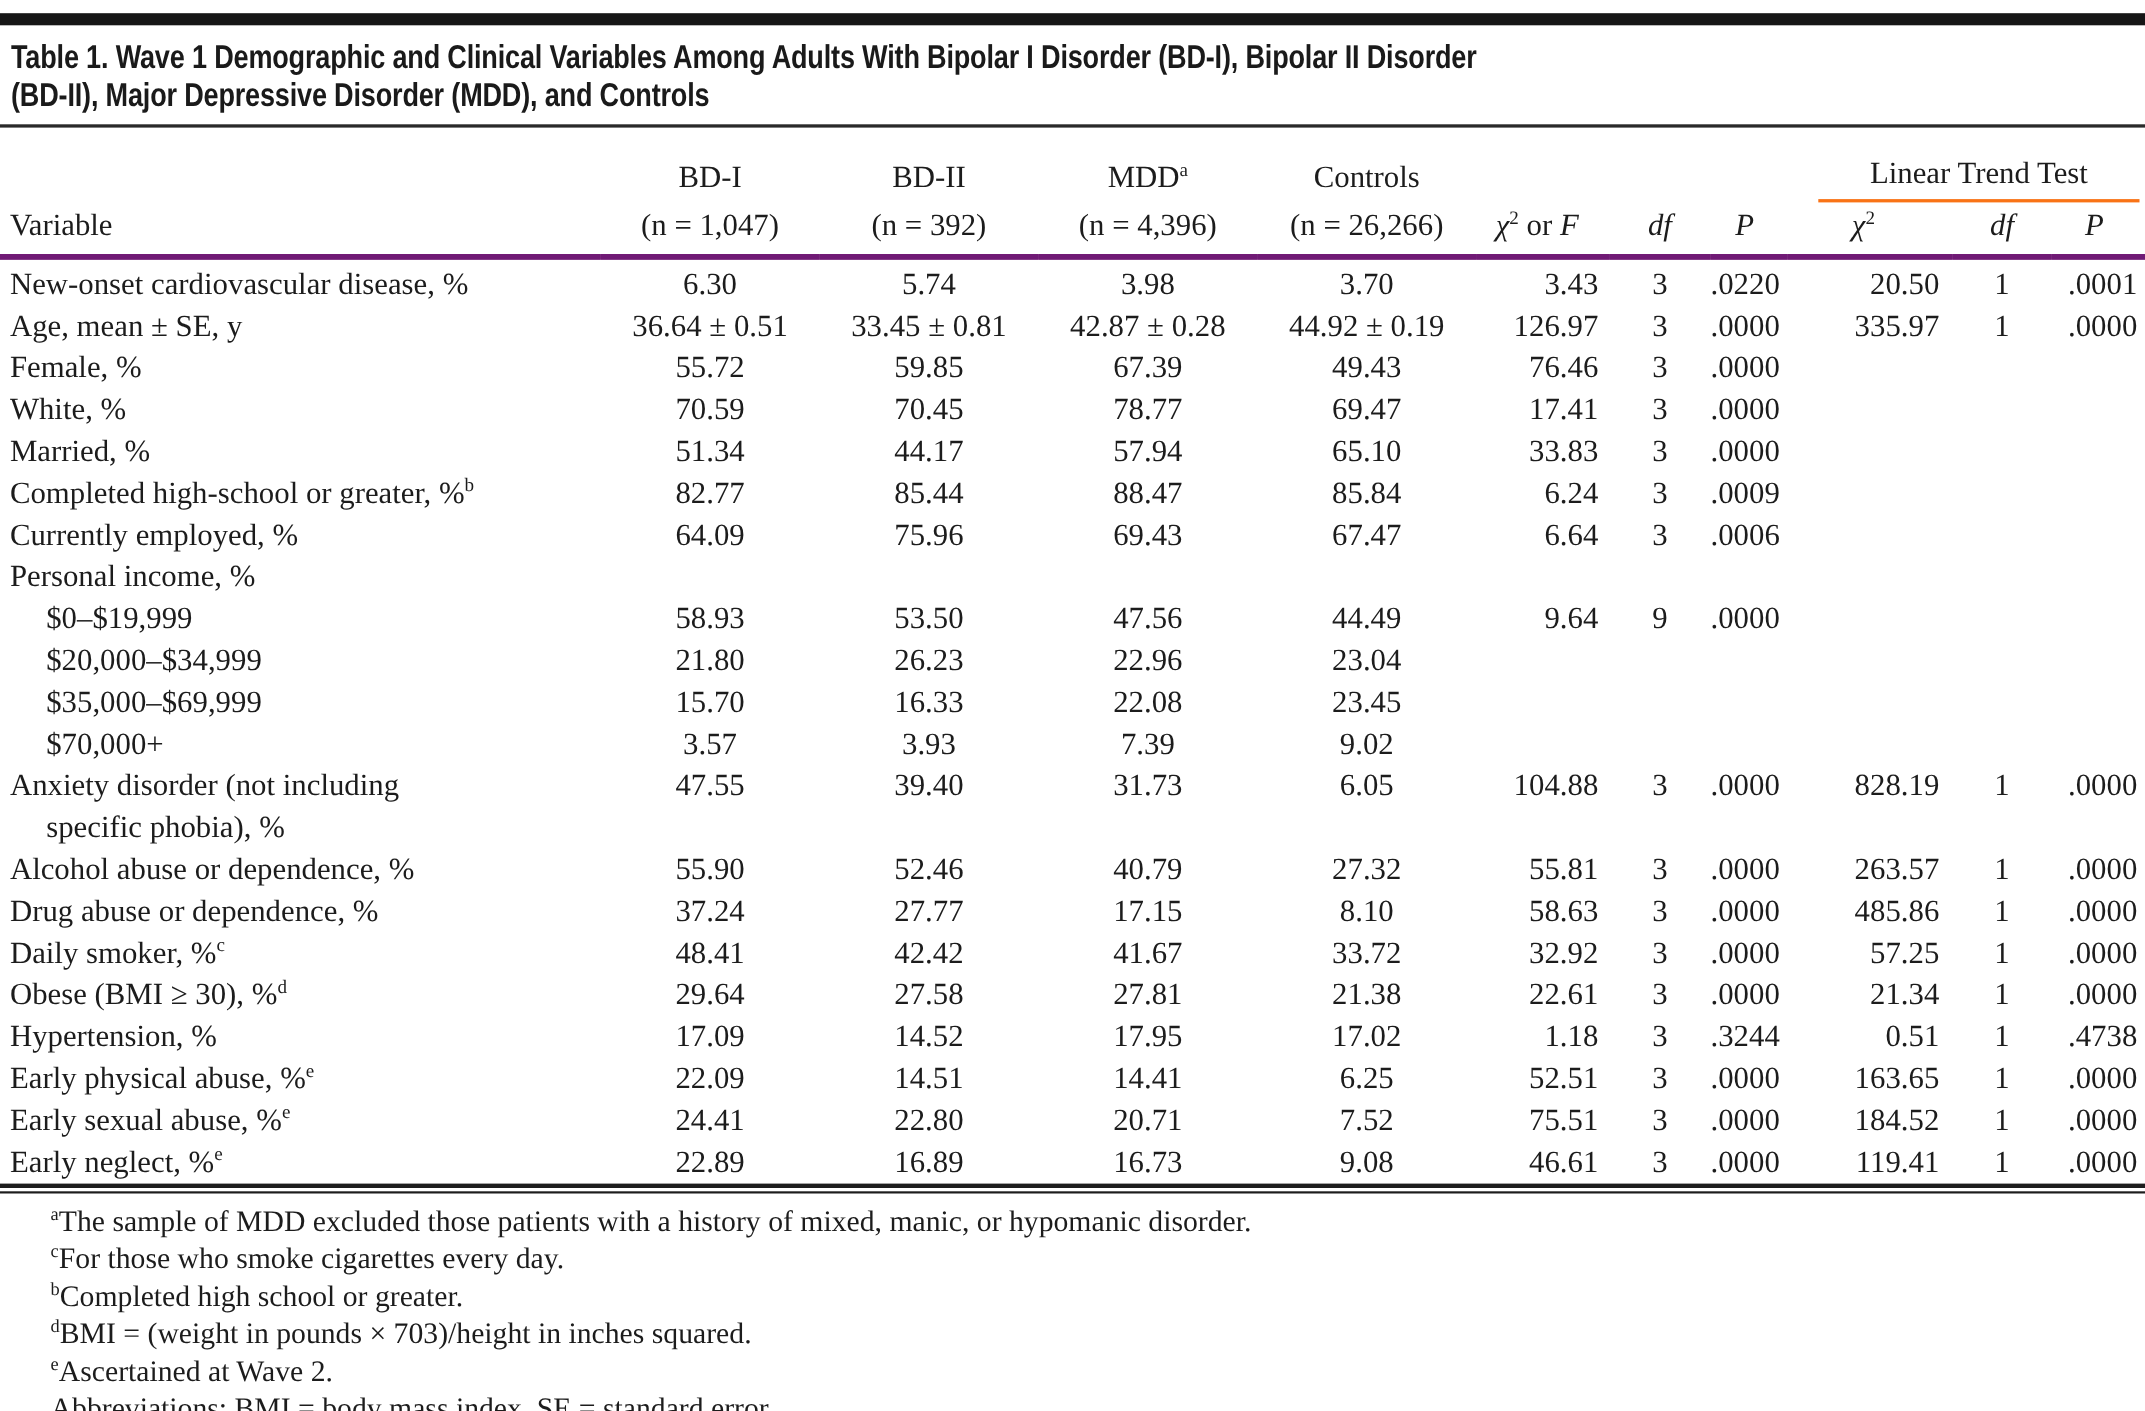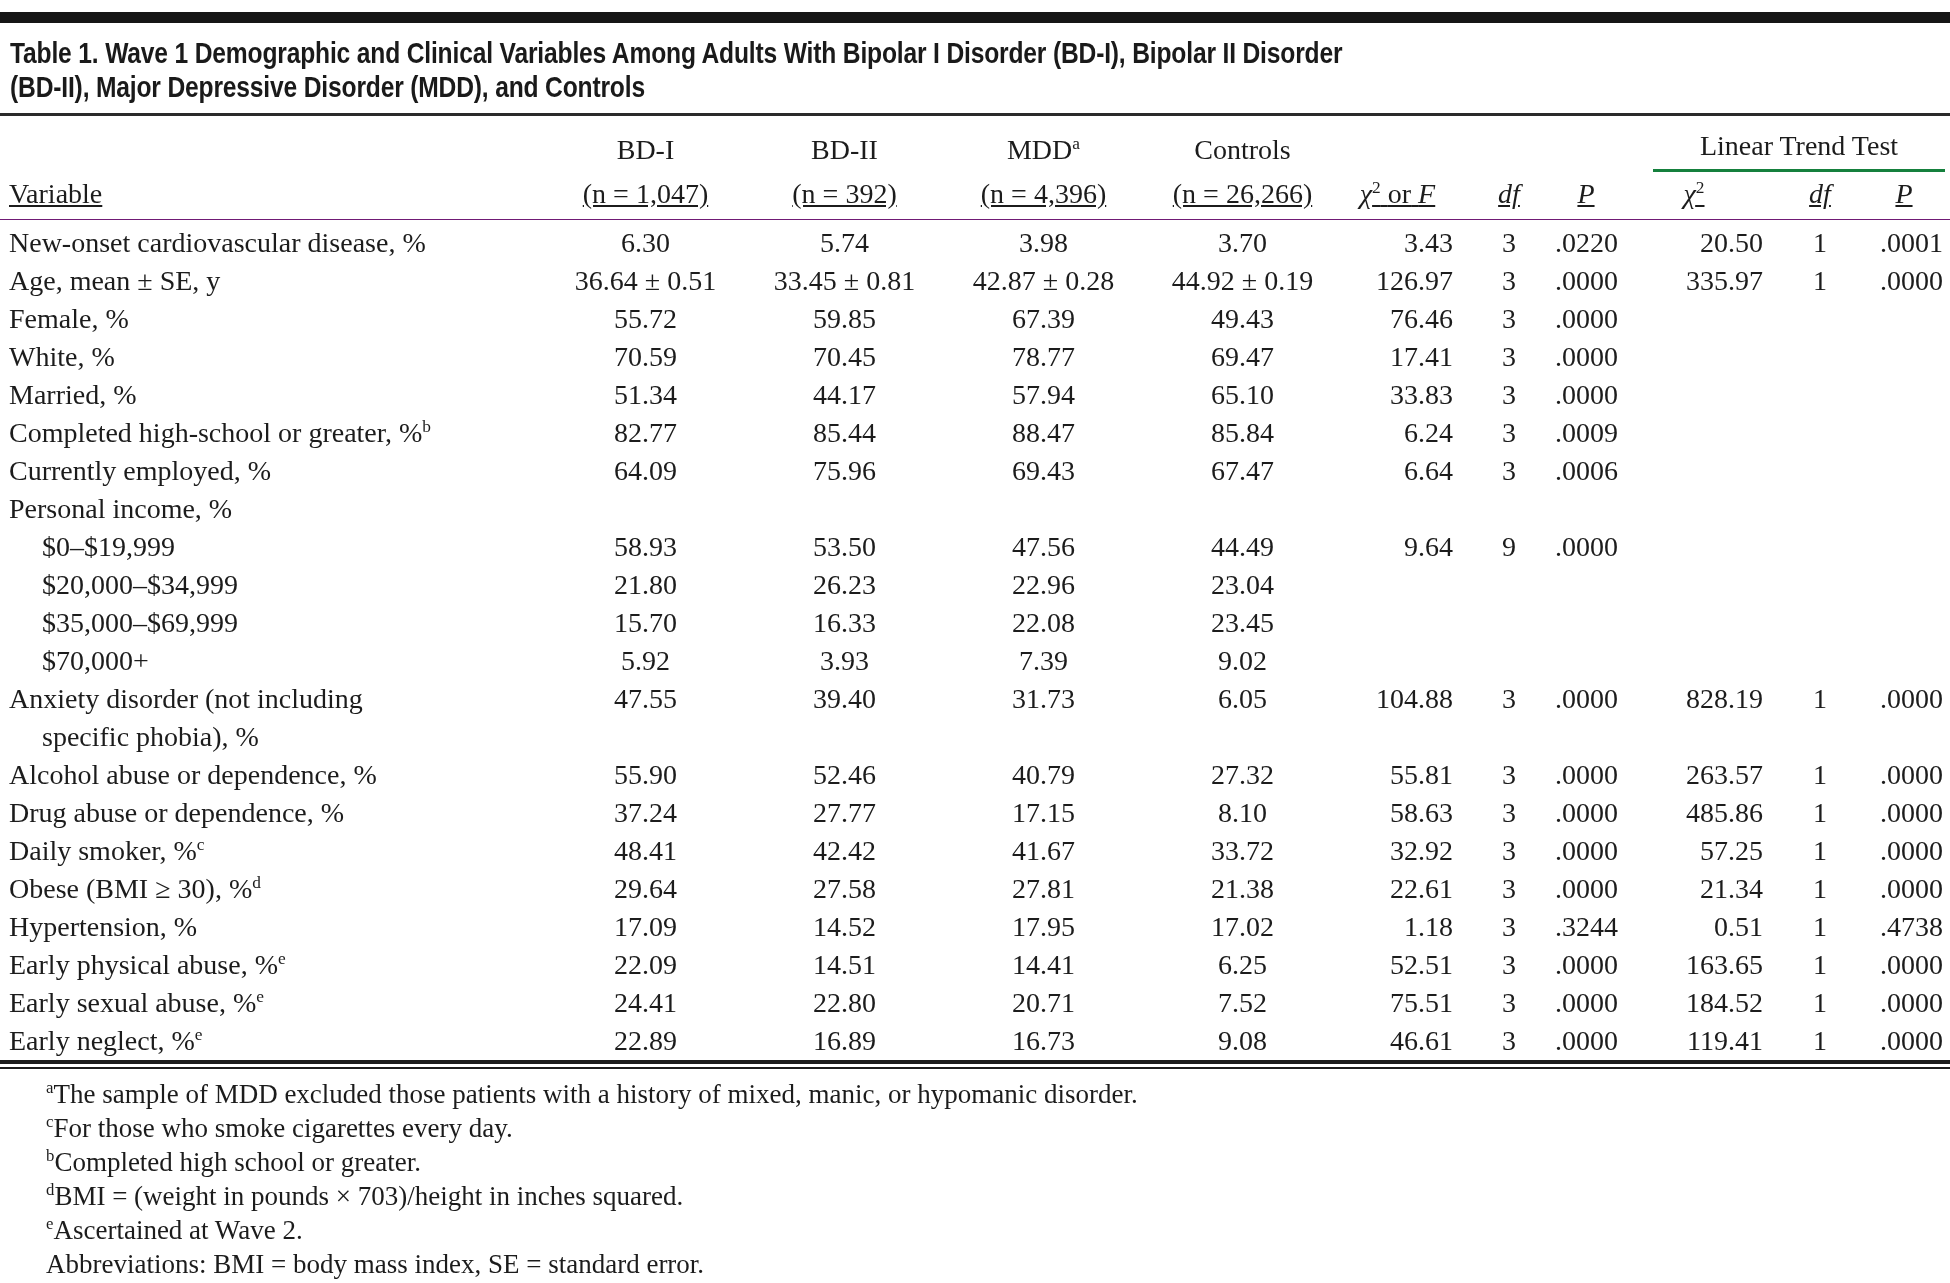--- a/index.html
+++ b/index.html
@@ -44,21 +44,21 @@
   }
   table.main td {
     padding: 0;
     overflow: visible;
     white-space: nowrap;
   }
   thead td {
     vertical-align: bottom;
     line-height: 44px;
   }
-  thead tr.h2 td { border-bottom: 1px solid #701a75; padding-bottom: 3px; text-decoration: underline; }
+  thead tr.h2 td { border-bottom: 5px solid #701a75; padding-bottom: 3px; }
   thead tr.h1 td { padding-top: 6px; }
   tbody td {
     line-height: 38px;
     vertical-align: top;
   }
   tbody tr:first-child td { padding-top: 4px; }
   .lab { text-align: left; padding-left: 9px !important; }
   .ind { padding-left: 42px !important; }
   .wrap2 { padding-left: 33px; }
   .c { text-align: center; }
@@ -68,23 +68,23 @@
   .ltchi{ padding-right: 12px !important; }
   .ltp  { padding-right: 7px  !important; }
   .it { font-style: italic; }
   sup {
     font-size: 62%;
     line-height: 0;
     vertical-align: super;
   }
   .ltt-head { vertical-align: bottom; }
   .ltt-inner {
-    margin: 4px 5px 0 28px;
+    margin: 16px 5px 0 28px;
     text-align: center;
-    border-bottom: 3px solid #15803d;
+    border-bottom: 3px solid #f97316;
     padding-bottom: 3px;
     line-height: 40px;
   }
   .dbl-rule {
     border-top: 4px solid #1d1d1d;
     border-bottom: 2px solid #1d1d1d;
     height: 3px;
   }
   .footnotes {
     padding: 8px 10px 6px 10px;
@@ -286,21 +286,21 @@
         <td class="c">23.45</td>
         <td class="r chi"></td>
         <td class="c"></td>
         <td class="r pcol"></td>
         <td class="r ltchi"></td>
         <td class="c"></td>
         <td class="r ltp"></td>
       </tr>
       <tr>
         <td class="lab ind"><span>$70,000+</span></td>
-        <td class="c">5.92</td>
+        <td class="c">3.57</td>
         <td class="c">3.93</td>
         <td class="c">7.39</td>
         <td class="c">9.02</td>
         <td class="r chi"></td>
         <td class="c"></td>
         <td class="r pcol"></td>
         <td class="r ltchi"></td>
         <td class="c"></td>
         <td class="r ltp"></td>
       </tr>

